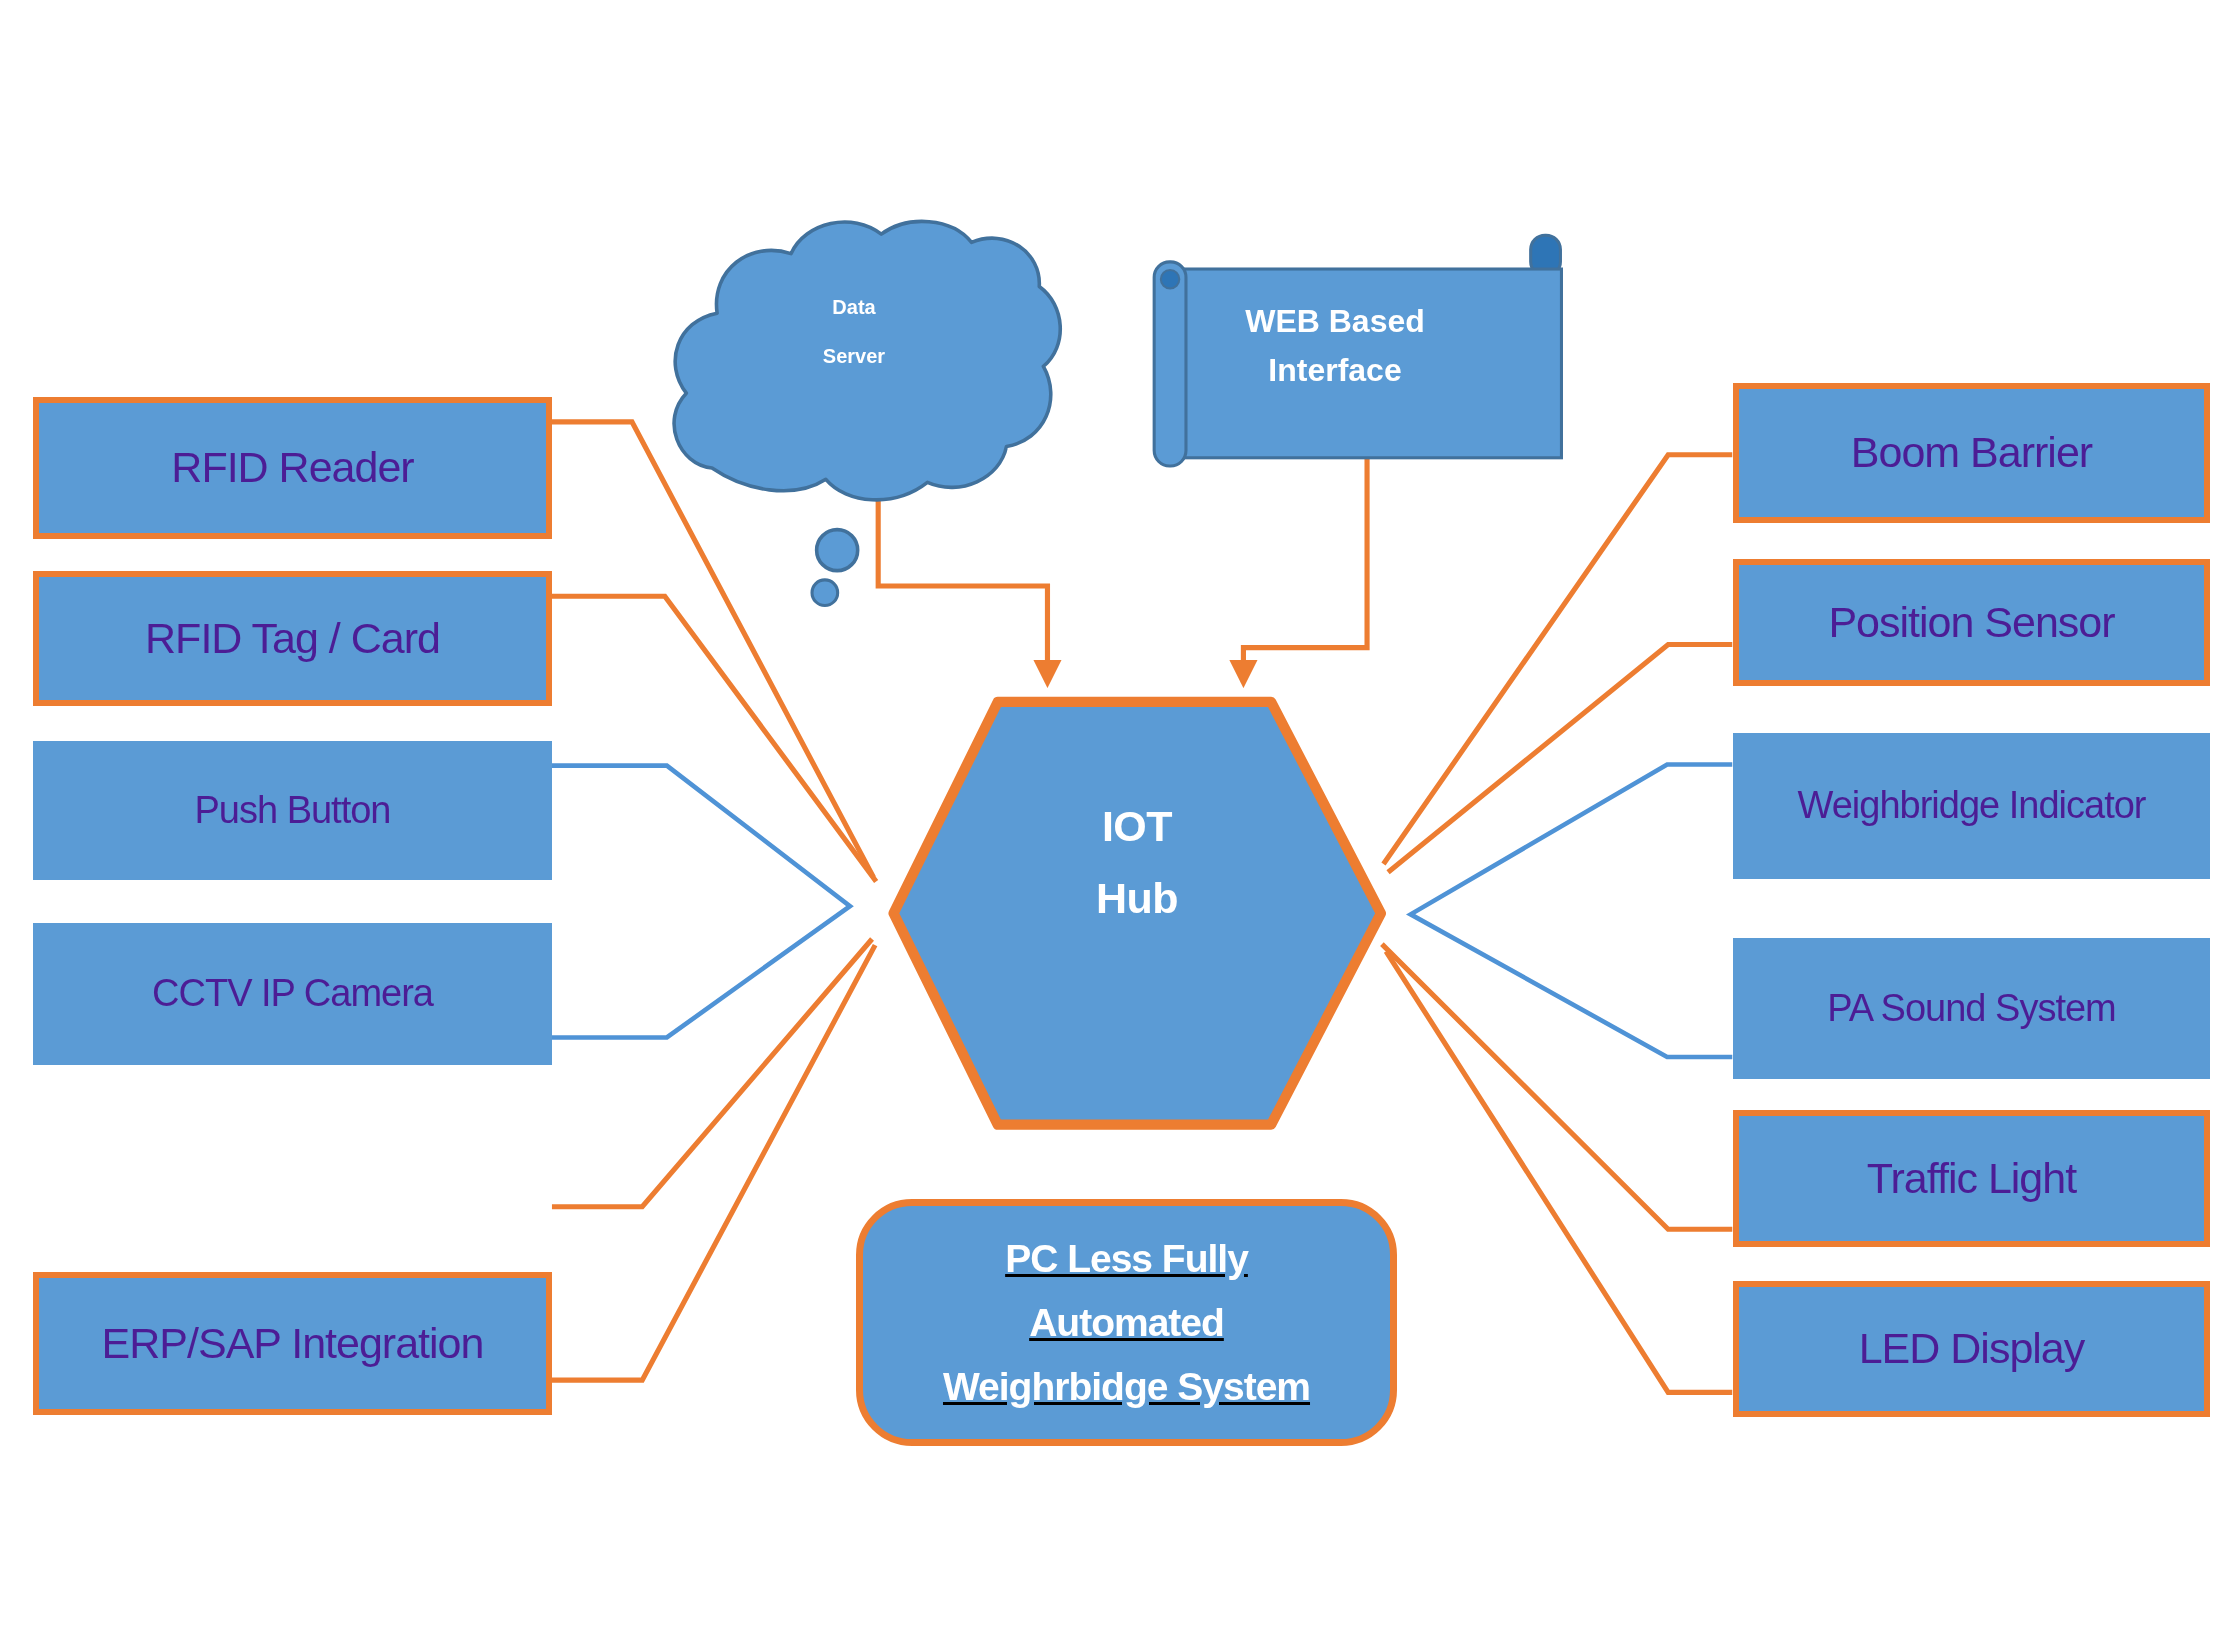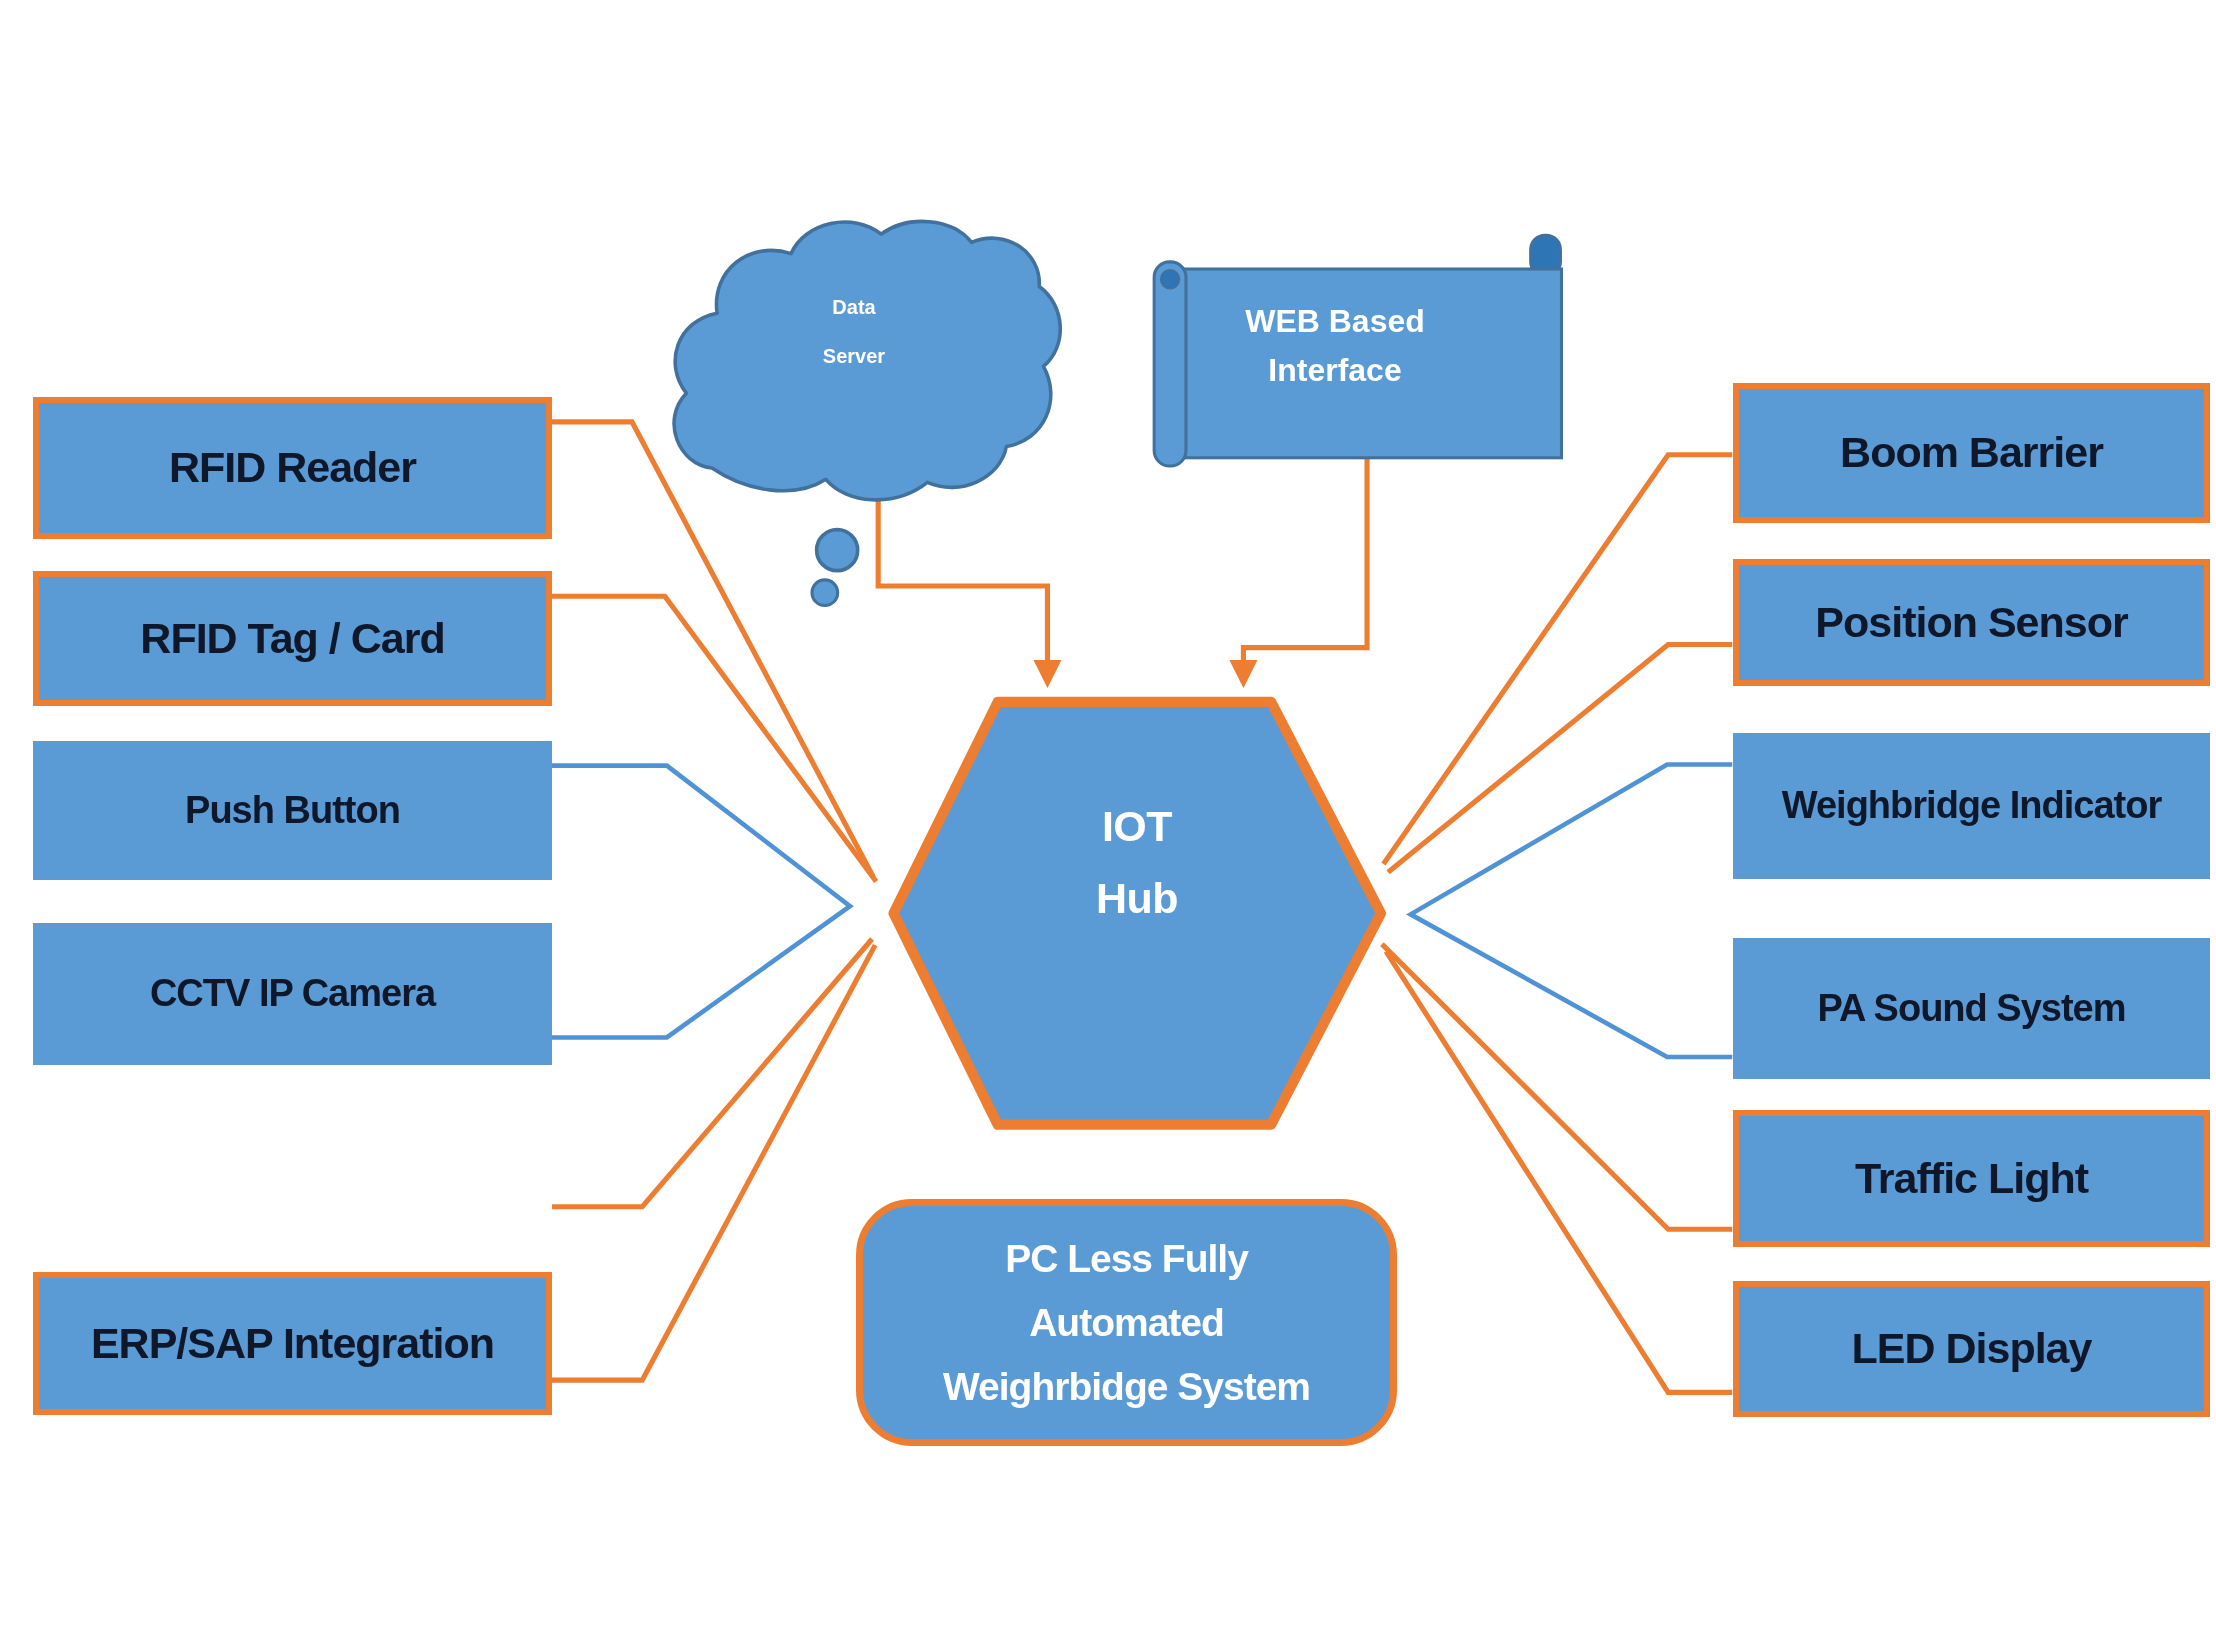--- a/index.html
+++ b/index.html
@@ -4,31 +4,31 @@
 <style>
   html,body{margin:0;padding:0;background:#ffffff;}
   #stage{position:relative;width:2216px;height:1644px;background:#ffffff;overflow:hidden;
          font-family:"Liberation Sans",sans-serif;}
   #wires{position:absolute;left:0;top:0;width:2216px;height:1644px;z-index:0;}
   .box{position:absolute;background:#5b9bd5;display:flex;align-items:center;justify-content:center;
        z-index:2;box-sizing:border-box;}
   .box.accent{border:6.7px solid #ed7d31;}
   .box.left{left:33px;width:519px;}
   .box.right{left:1733px;width:477px;}
-  .box-label{color:#0f172a;font-weight:bold;font-size:43px;letter-spacing:-1px;text-align:left;
+  .box-label{color:#4c1d95;font-weight:normal;font-size:43px;letter-spacing:-1px;text-align:left;
              line-height:1.05;}
   .box.small .box-label{font-size:38px;}
   .float-label{position:absolute;z-index:3;display:flex;flex-direction:column;align-items:center;
                color:#ffffff;font-weight:bold;text-align:center;}
   .cloud-label{left:718px;top:283px;width:272px;font-size:20px;line-height:49px;}
   .scroll-label{left:1158px;top:297px;width:354px;font-size:32px;line-height:49px;}
   .hub-label{left:932px;top:790px;width:410px;font-size:43px;line-height:72px;letter-spacing:-0.5px;}
   .bottom-note{position:absolute;left:856px;top:1199px;width:541px;height:247px;z-index:2;
                background:#5b9bd5;border:7.2px solid #ed7d31;border-radius:56px;box-sizing:border-box;
-               display:flex;flex-direction:column;align-items:center;justify-content:center;}
+               display:flex;flex-direction:column;align-items:center;justify-content:center;text-decoration:underline;}
   .bottom-note span{color:#ffffff;font-weight:bold;font-size:39px;line-height:64px;
                     letter-spacing:-1px;text-align:center;}
 </style>
 </head>
 <body>
 
 <div id="stage">
 
   <svg id="wires" viewBox="0 0 4320 3204">
     <defs>

